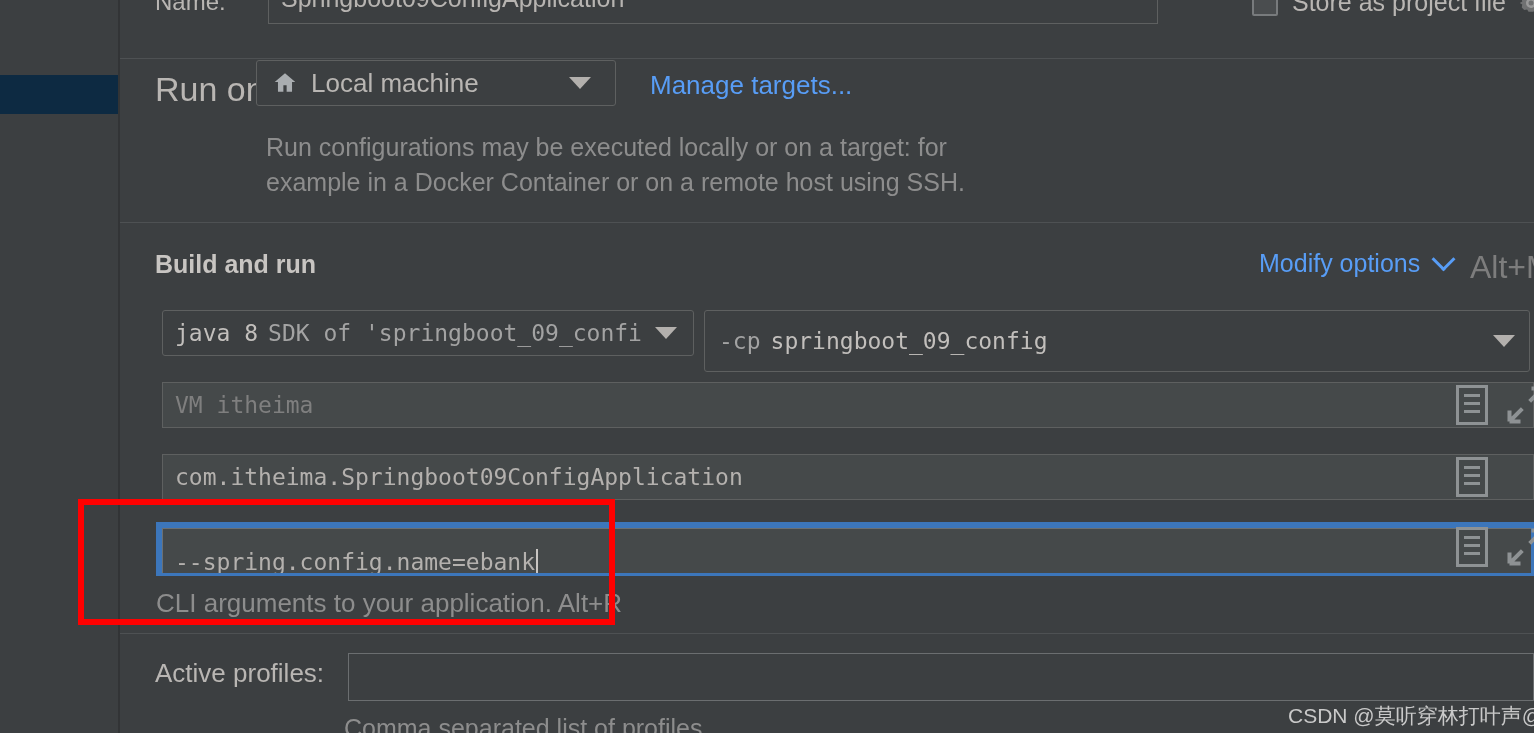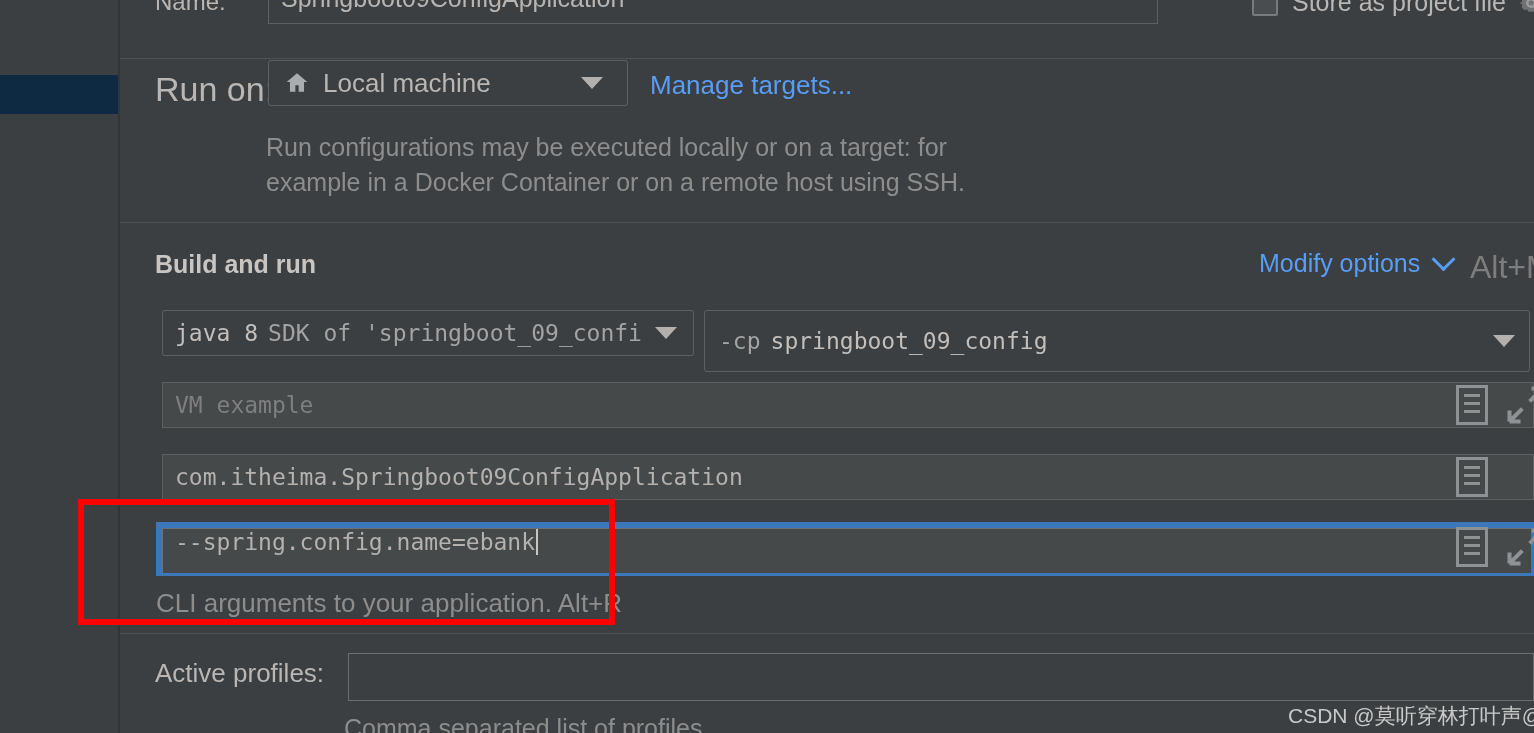--- a/index.html
+++ b/index.html
@@ -146,21 +146,21 @@
     background: #3c76bb;
     overflow: hidden;
   }
   .focus-ring .inner {
     position: absolute;
     left: 3px; top: 3px;
     box-sizing: border-box;
     background: #45494a;
     border: 1px solid #6c7072;
     display: flex;
-    align-items: flex-start;
+    align-items: flex-end;
     padding-left: 12px;
     font-family: "DejaVu Sans Mono", monospace;
     font-size: 23px;
     color: #b4b1ae;
     white-space: nowrap;
   }
   .caret {
     display: inline-block;
     width: 2px;
     height: 26px;
@@ -281,21 +281,21 @@
     <div class="cbox" style="left:1132px; top:-10px"></div>
     <div class="lbl" style="left:1172px; top:-12px; font-size:25px">Store as project file</div>
     <svg class="gear" style="left:1396px; top:-12px" viewBox="0 0 24 24">
       <path fill="#9a9a9a" d="M12 8a4 4 0 100 8 4 4 0 000-8zm0 6a2 2 0 110-4 2 2 0 010 4z"></path>
       <path fill="#9a9a9a" d="M21 12l-2-1.2.4-2.3-2-2-2.3.4L14 5h-4l-1.2 2-2.3-.4-2 2L5 10.8 3 12l2 1.2-.4 2.3 2 2 2.3-.4L10 19h4l1.2-2 2.3.4 2-2-.4-2.3L21 12z" opacity="0.55"></path>
     </svg>
 
     <div class="sep-line" style="left:0px; top:58px; width:1414px;"></div>
 
     <div class="lbl" style="left:35px; top:70px; font-size:34px">Run on:</div>
-    <div class="combo" style="left:148px; top:60px; width:360px; height:46px;">
+    <div class="combo" style="left:136px; top:60px; width:360px; height:46px;">
       <svg class="home-icon" style="margin-left:14px" viewBox="0 0 24 24">
         <path fill="#a9adb0" d="M12 3L2.5 11h3v9h5v-6h3v6h5v-9h3z"></path>
       </svg>
       <span style="margin-left:12px; font-size:26px; color:#b9b6b3; font-family:'Liberation Sans',sans-serif;">Local machine</span>
       <span class="tri-down" style="position:absolute; right:24px;"></span>
     </div>
     <div class="link" style="left:530px; top:70px; font-size:26px">Manage targets...</div>
 
     <div class="hint" style="left:146px; top:133px; font-size:25px">Run configurations may be executed locally or on a target: for</div>
     <div class="hint" style="left:146px; top:168px; font-size:25px">example in a Docker Container or on a remote host using SSH.</div>
@@ -312,21 +312,21 @@
       <span class="mono dim" style="margin-left:10px">SDK of 'springboot_09_confi</span>
       <span class="tri-down" style="position:absolute; right:16px;"></span>
     </div>
 
     <div class="combo" style="left:584px; top:310px; width:826px; height:62px;">
       <span class="mono dim" style="margin-left:14px">-cp</span>
       <span class="mono bright" style="margin-left:10px">springboot_09_config</span>
       <span class="tri-down" style="position:absolute; right:14px;"></span>
     </div>
 
-    <div class="field placeholder" style="left:42px; top:382px; width:1372px; height:46px;">VM example</div>
+    <div class="field placeholder" style="left:42px; top:382px; width:1372px; height:46px;">VM itheima</div>
     <div class="icon-doc" style="left:1336px; top:385px;">
         <i></i>
         <i></i>
         <i></i>
       </div>
     <svg class="icon-expand" style="left:1384px; top:383px;" viewBox="0 0 24 24">
       <path fill="none" stroke="#8e9294" stroke-width="2.2" d="M14 10l7-7M21 3v6M21 3h-6M10 14l-7 7M3 21v-6M3 21h6"></path>
     </svg>
 
     <div class="field" style="left:42px; top:454px; width:1372px; height:46px;">com.itheima.Springboot09ConfigApplication</div>

